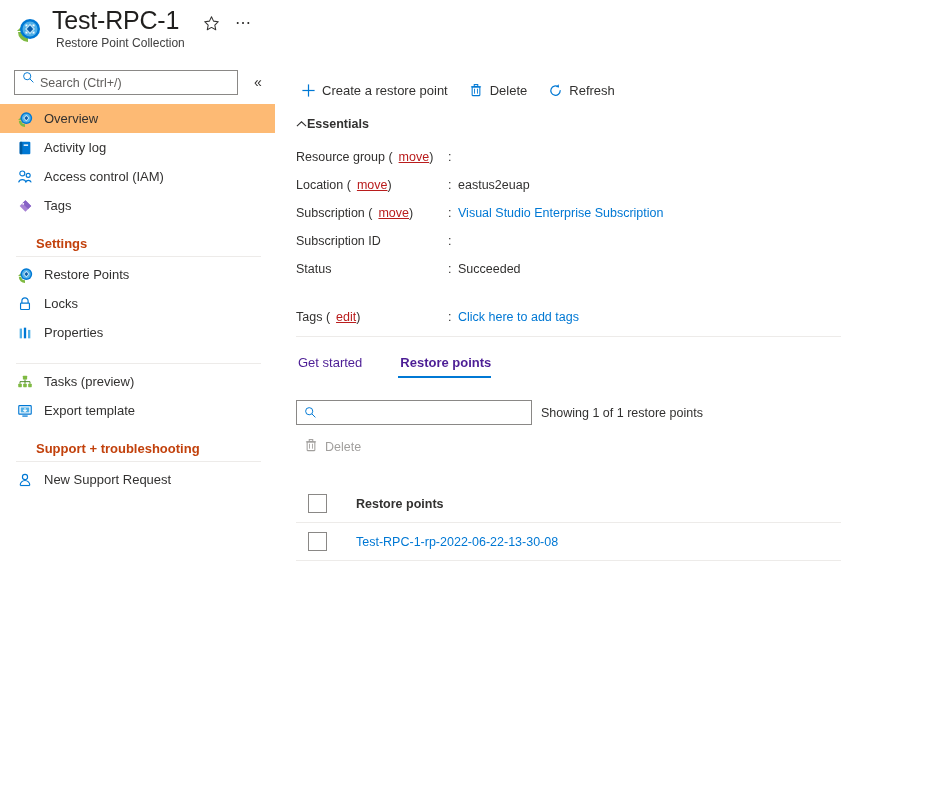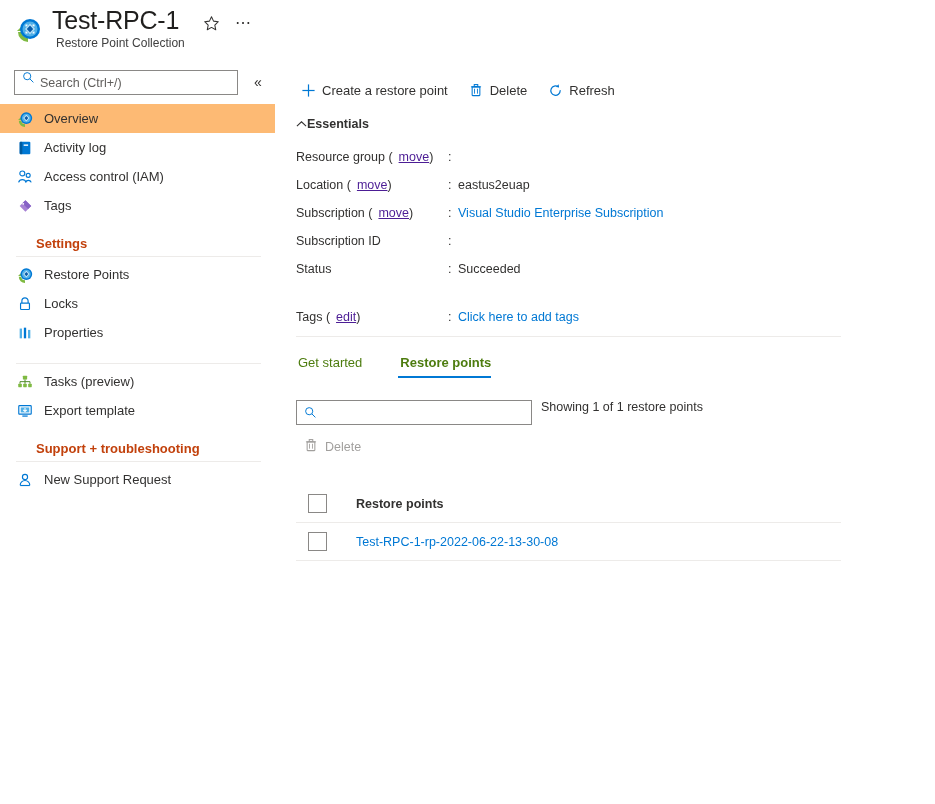--- a/index.html
+++ b/index.html
@@ -103,40 +103,40 @@
     font-size: 12.5px; font-weight: bold; color: #323130; cursor: pointer;
   }
 
   .ess-grid { position: absolute; left: 0; top: 150px; width: 545px; }
   .ess-row { display: flex; height: 28px; align-items: flex-start; font-size: 12.5px; }
   .ess-label { width: 152px; color: #323130; white-space: nowrap; }
   .ess-colon { width: 10px; color: #323130; }
   .ess-value { color: #323130; white-space: nowrap; }
   .ess-value.link { color: #0078d4; cursor: pointer; }
   .ess-value.redacted { color: transparent; }
-  a.inline-link { color: #4c1d95; text-decoration: underline; cursor: pointer; padding-left: 6px; }
+  a.inline-link { color: #b91c1c; text-decoration: underline; cursor: pointer; padding-left: 6px; }
 
   .tags-row {
     position: absolute; left: 0; top: 310px; width: 545px;
     display: flex; font-size: 12.5px; height: 28px;
   }
   .tags-rule { position: absolute; left: 0; top: 336px; width: 545px; height: 1px; background: #edebe9; }
 
   .tabs { position: absolute; left: 0; top: 355px; display: flex; gap: 0; }
   .tab {
-    font-size: 13px; color: #4d7c0f; cursor: pointer;
+    font-size: 13px; color: #4c1d95; cursor: pointer;
     padding: 0 16px 8px 2px; margin-right: 20px; position: relative;
   }
   .tab.active { font-weight: bold; }
   .tab.active::after {
     content: ""; position: absolute; left: 0; right: 16px; bottom: 0;
     height: 2px; background: #0078d4;
   }
 
-  .filter-row { position: absolute; left: 0; top: 400px; display: flex; }
+  .filter-row { position: absolute; left: 0; top: 400px; display: flex; align-items: center; }
   .filter-box {
     width: 236px; height: 25px; border: 1px solid #8a8886; background: #fff;
     display: flex; align-items: center;
   }
   .filter-box .sicon { margin: 0 5px 0 7px; display:flex; }
   .filter-box input {
     border: 0; outline: 0; flex: 1; height: 100%;
     font-family: "Liberation Sans", sans-serif; font-size: 12.5px;
     color: #323130; background: transparent; padding: 0;
   }

